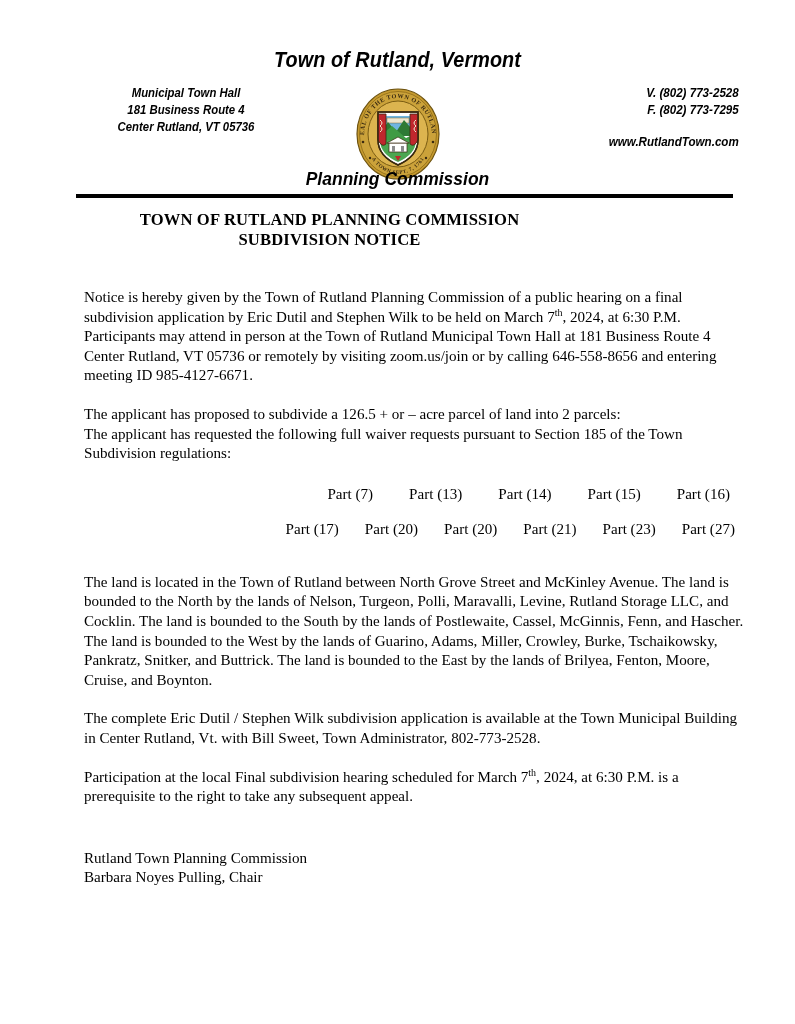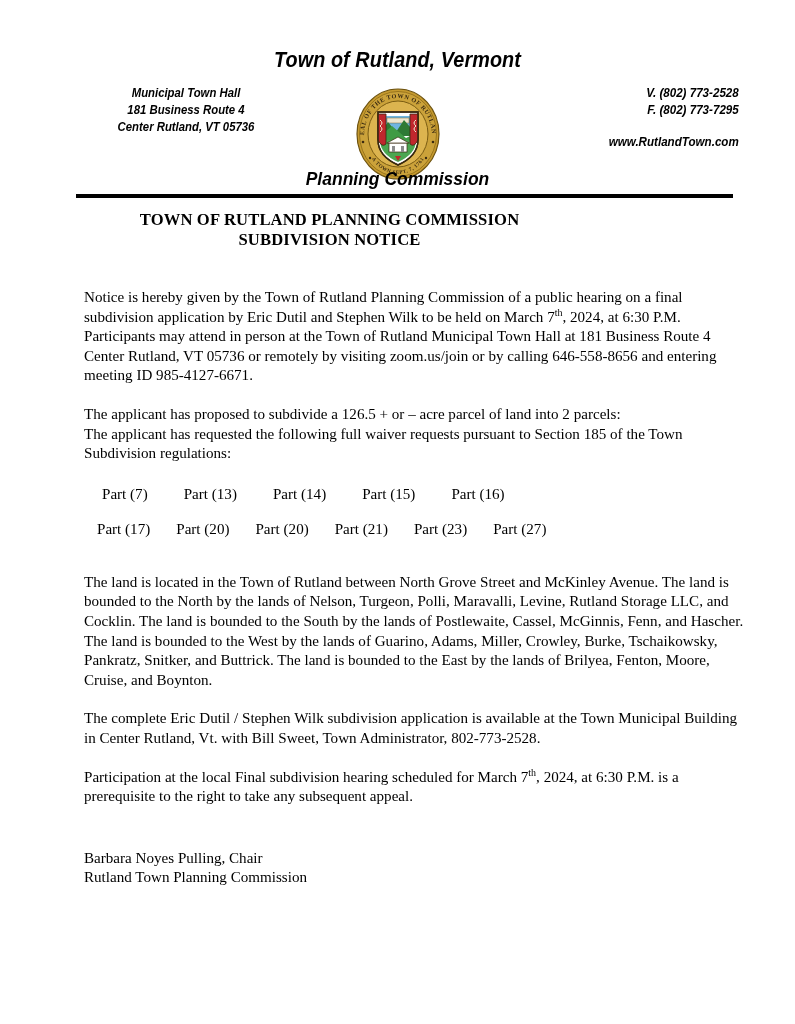--- a/index.html
+++ b/index.html
@@ -151,21 +151,21 @@
   }
 
   .parcel-list {
     margin: 0 0 19px 0;
   }
 
   .parts-block {
     margin: 20px 0 19px 0;
   }
   .parts-row {
-    text-align: left;
+    text-align: right;
     line-height: 20px;
   }
   .parts-row span { display: inline-block; }
   .parts-row.row1 span { margin: 0 18px; }
   .parts-row.row2 span { margin: 15px 13px; }
 
   sup {
     font-size: 0.66em;
     vertical-align: super;
     line-height: 0;
@@ -286,18 +286,18 @@
       </div>
     </div>
 
     <p class="para">The land is located in the Town of Rutland between North Grove Street and McKinley Avenue. The land is bounded to the North by the lands of Nelson, Turgeon, Polli, Maravalli, Levine, Rutland Storage LLC, and Cocklin.  The land is bounded to the South by the lands of Postlewaite, Cassel, McGinnis, Fenn, and Hascher. The land is bounded to the West by the lands of Guarino, Adams, Miller, Crowley, Burke, Tschaikowsky, Pankratz, Snitker, and Buttrick. The land is bounded to the East by the lands of Brilyea, Fenton, Moore, Cruise, and Boynton.</p>
 
     <p class="para">The complete Eric Dutil / Stephen Wilk subdivision application is available at the Town Municipal Building in Center Rutland, Vt. with Bill Sweet, Town Administrator, 802-773-2528.</p>
 
     <p class="para"><span>Participation at the local Final subdivision hearing scheduled for March 7</span><sup>th</sup><span>, 2024, at 6:30 P.M. is a prerequisite to the right to take any subsequent appeal.</span></p>
 
     <div class="sig-block">
+      <div>Rutland Town Planning Commission</div>
       <div>Barbara Noyes Pulling, Chair</div>
-      <div>Rutland Town Planning Commission</div>
     </div>
 
   </div>
 </div>
 
 </body></html>

